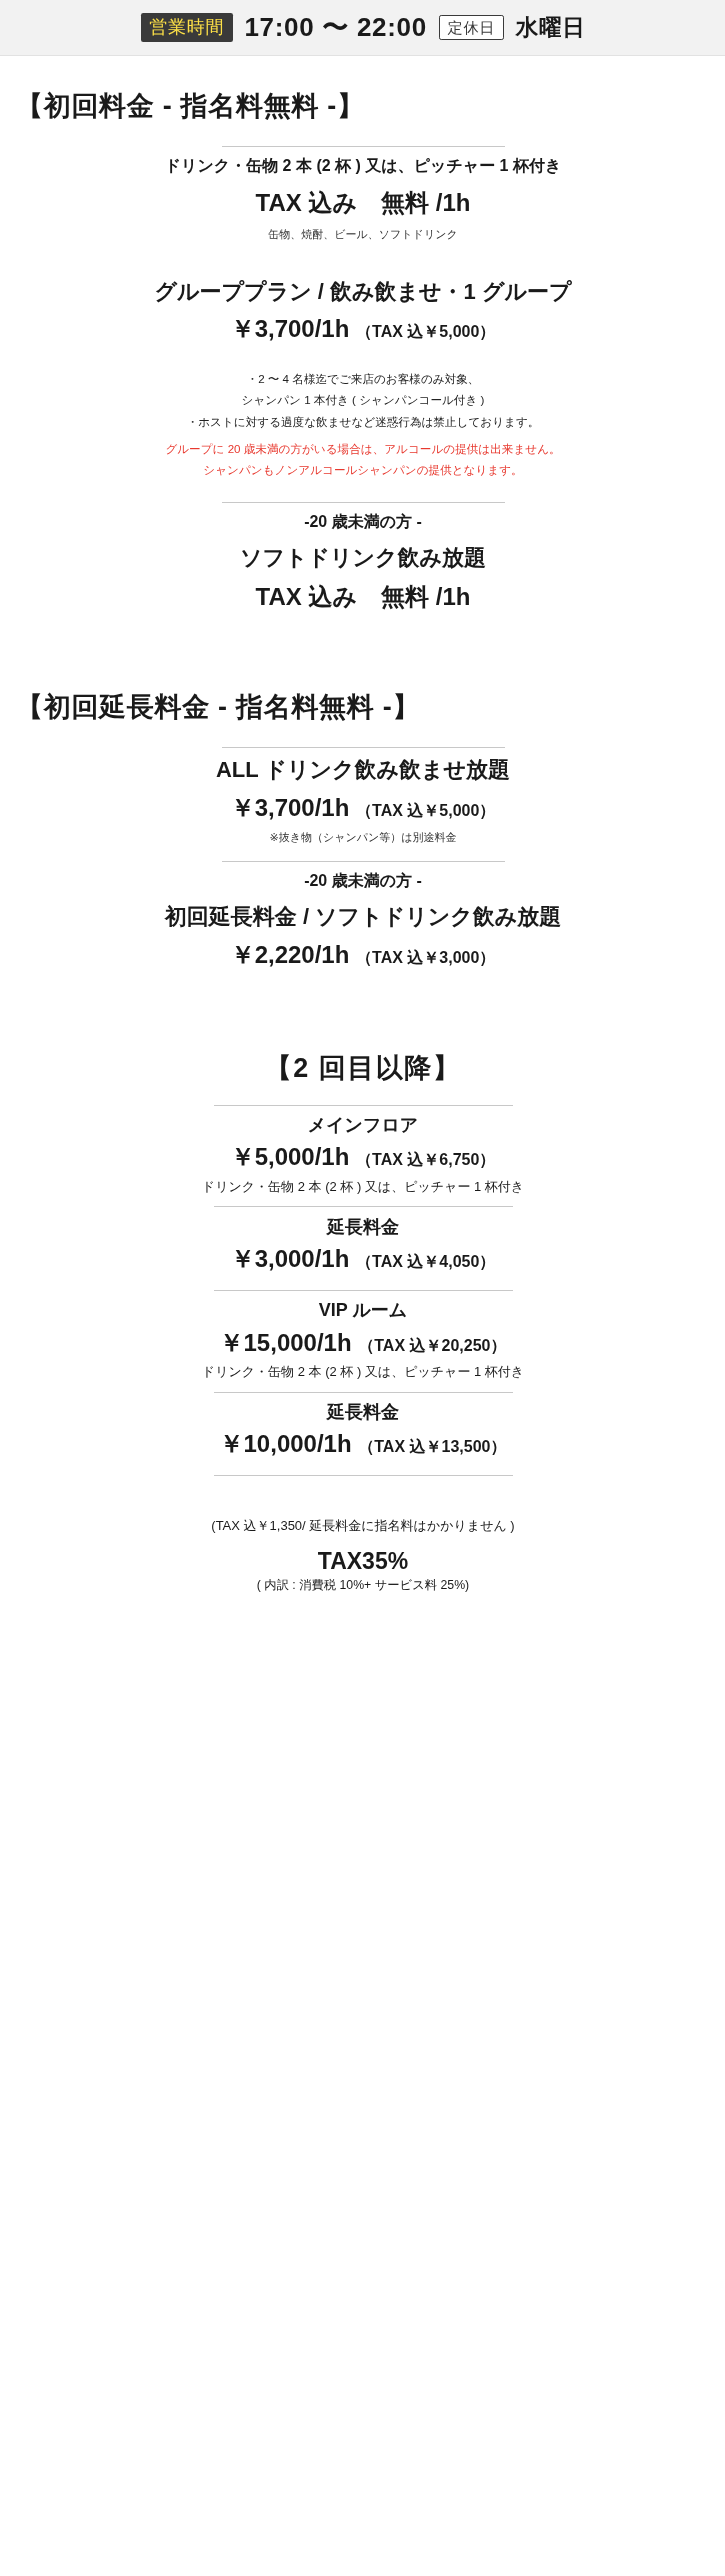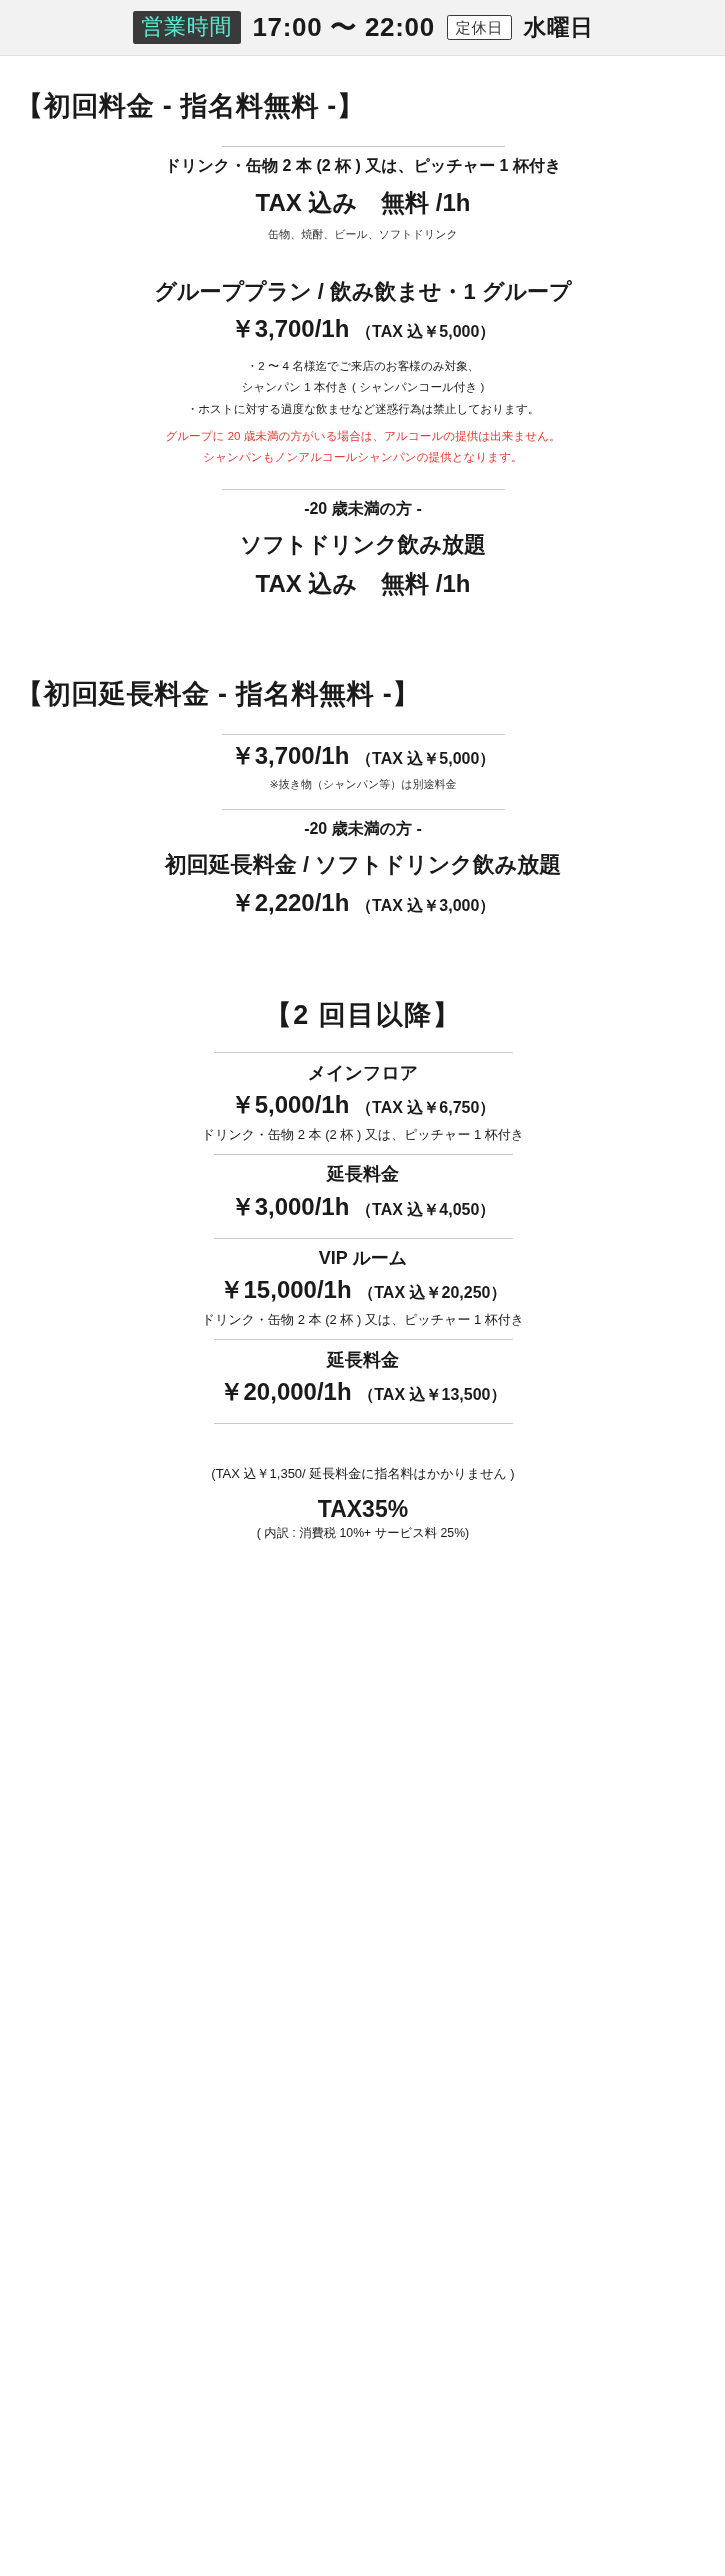--- a/index.html
+++ b/index.html
@@ -24,22 +24,22 @@
     background: #f2f2f2;
     height: 55px;
     display: flex;
     align-items: center;
     justify-content: center;
     gap: 11.6px;
     border-bottom: 0.7px solid #e2e2e2;
   }
   .tag {
     background: #3a3a3a;
-    color: #5eead4;
-    font-size: 22px;
+    color: #fde047;
+    font-size: 18px;
     letter-spacing: 0.7px;
     padding: 5.1px 8.7px 5.8px 8.7px;
     border-radius: 2.2px;
     line-height: 1;
     white-space: nowrap;
   }
   .hours {
     font-size: 26px;
     font-weight: bold;
     letter-spacing: 0.7px;
@@ -113,21 +113,21 @@
     margin: 7.3px 0 0 0;
     text-align: center;
   }
   .note-red.big {
     font-size: 13px;
     line-height: 1.8;
   }
   .bullets {
     font-size: 11.6px;
     line-height: 1.85;
-    margin: 9px 0 0 0;
+    margin: 22px 0 0 0;
     text-align: center;
     color: #222222;
   }
   .gap-s { height: 10.2px; }
   .gap-m { height: 22px; }
   .gap-l { height: 38px; }
   .gap-xl { height: 48px; }
 
   .price-row {
     font-size: 24px;
@@ -228,20 +228,21 @@
       <p class="line-lg">ソフトドリンク飲み放題</p>
       <p class="line-xl">TAX 込み　無料 /1h</p>
     </div>
 
     <div class="gap-l"></div>
 
     <h2 class="section-title">【初回延長料金 - 指名料無料 -】</h2>
     <hr class="hr">
 
     <div class="block">
+      <p class="line-lg">ALL ドリンク飲み飲ませ放題</p>
       <p class="price-row">
         <span>￥3,700/1h</span>
         <span class="tax">（TAX 込￥5,000）</span>
       </p>
       <p class="tiny">※抜き物（シャンパン等）は別途料金</p>
     </div>
 
     <div class="gap-s"></div>
     <hr class="hr">
 
@@ -290,21 +291,21 @@
       </p>
       <p class="desc-row">ドリンク・缶物 2 本 (2 杯 ) 又は、ピッチャー 1 杯付き</p>
     </div>
 
     <div class="gap-s"></div>
     <hr class="hr wide">
 
     <div class="block">
       <p class="label-row">延長料金</p>
       <p class="price-row">
-        <span>￥20,000/1h</span>
+        <span>￥10,000/1h</span>
         <span class="tax">（TAX 込￥13,500）</span>
       </p>
     </div>
 
     <div class="gap-s"></div>
     <hr class="hr wide">
 
     <div class="gap-l"></div>
 
     <div class="footer-block">

